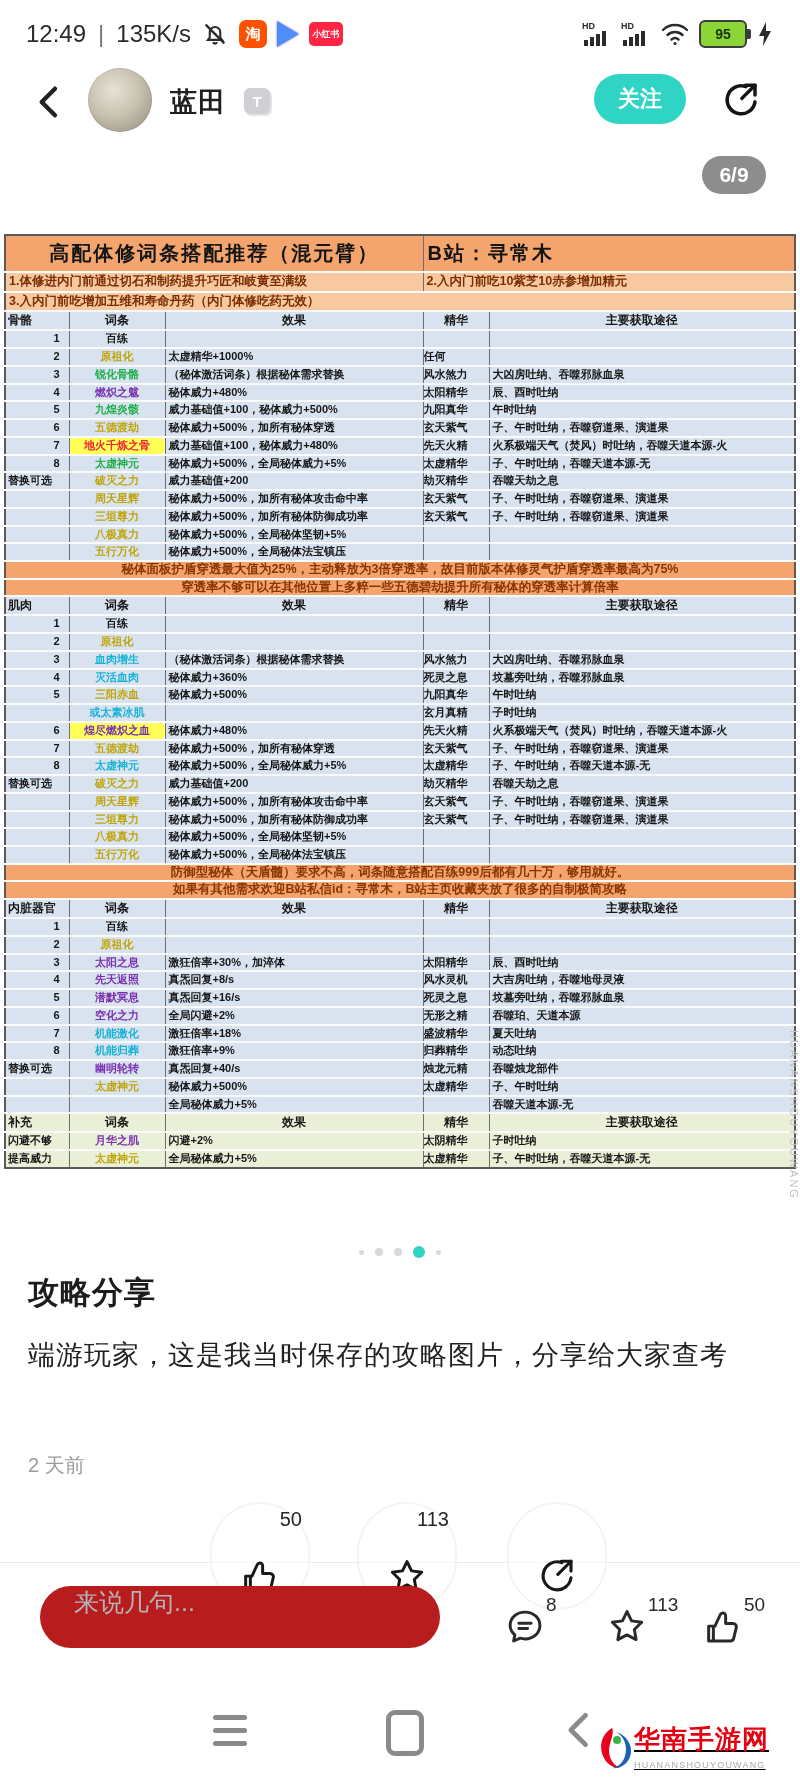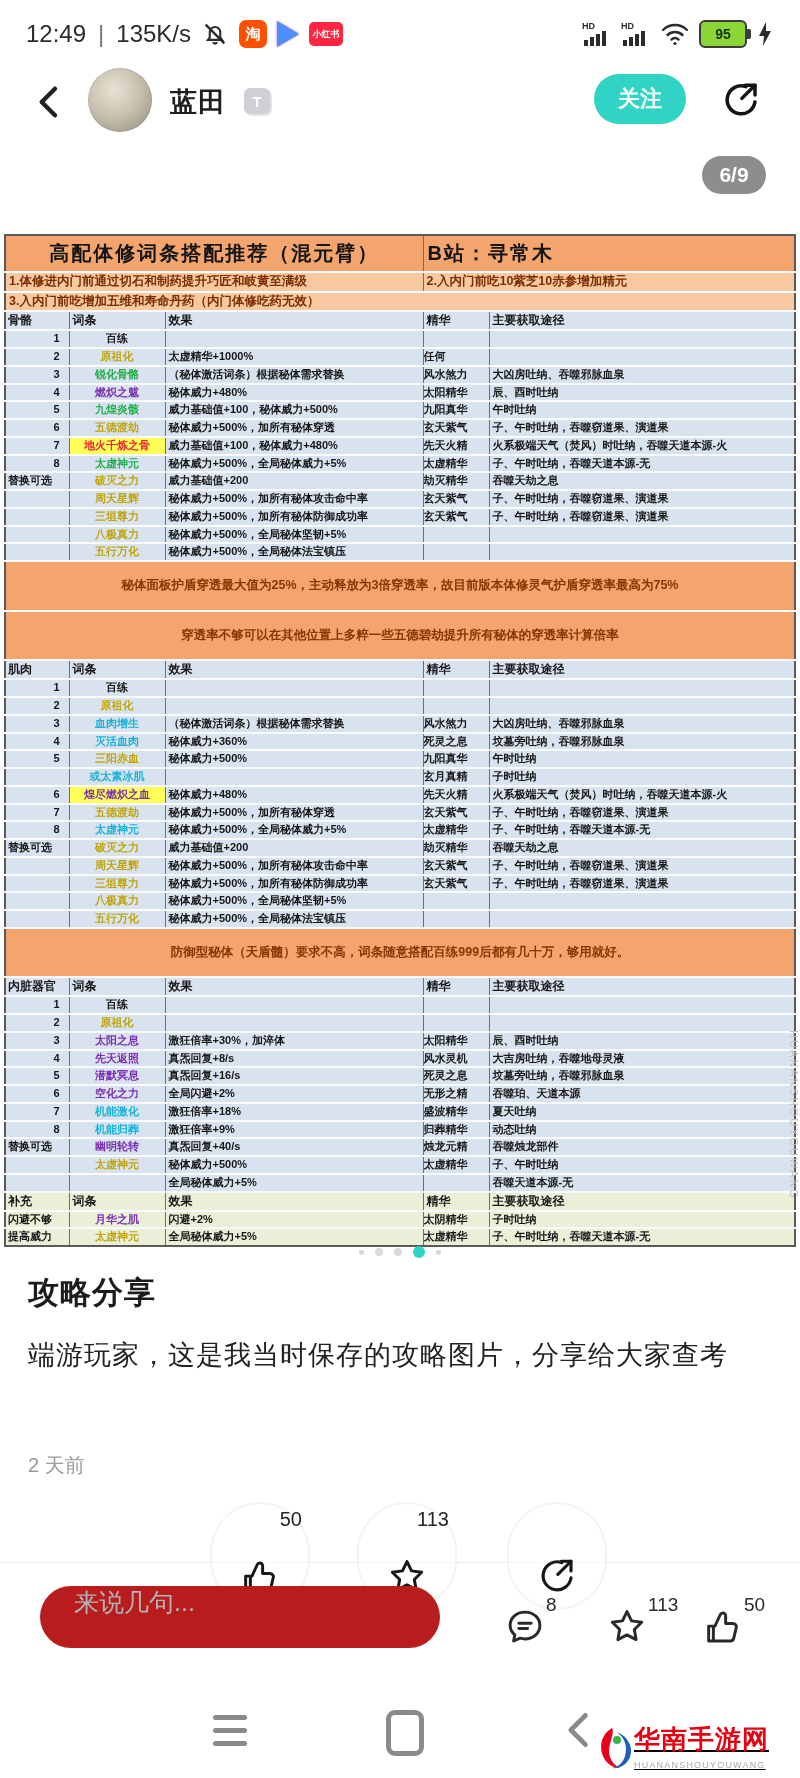--- a/index.html
+++ b/index.html
@@ -30,29 +30,29 @@
   
   .pager{position:absolute;right:34px;top:156px;width:64px;height:38px;border-radius:19px;background:rgba(125,125,125,.88);color:#fff;font-size:21px;font-weight:700;display:flex;align-items:center;justify-content:center;}
 
   
   .guide{position:absolute;top:234px;left:4px;width:792px;}
   .guide table{width:100%;border-collapse:collapse;table-layout:fixed;border:2px solid #5a5a5a;}
   .guide td{border-left:1px solid #6e6e6e;border-top:2px solid #fafafa;padding:1px 3px;font-size:11px;font-weight:700;color:#161616;line-height:1.25;overflow:hidden;white-space:nowrap;}
   .guide tr.t-title td{background:#f4a56e;border-top:none;font-size:20px;padding:5px 4px;color:#141414;letter-spacing:2px;}
   .guide tr.t-title td:first-child{text-align:center;}
   .guide tr.t-note td{background:#f8c9a0;color:#7b2d00;font-size:12.5px;}
-  .guide tr.t-banner td{background:#f4a56e;color:#8a3500;font-size:12.5px;text-align:center;padding:16px;}
-  .guide tr.s-head td{background:#d9e3f0;font-size:12px;text-align:left;}
+  .guide tr.t-banner td{background:#f4a56e;color:#8a3500;font-size:12.5px;text-align:center;padding:0;}
+  .guide tr.s-head td{background:#d9e3f0;font-size:12px;text-align:center;}
   .guide tr.s-head td:first-child{text-align:left;}
   .guide tr.d-row td{background:#d9e3f0;}
   .guide tr.sup td{background:#eaf0d8;}
   .guide td.num{text-align:right;padding-right:9px;}
   .guide td.lbl{text-align:left;padding-left:2px;}
   .guide td.name{text-align:center;}
-  .guide td.hl{background:#ffff57 !important;}
+  .guide td.hl{background:#ffff57 !important;border-radius:6px;}
   .guide td.ess{padding-left:0;}
 
   
   .v-watermark{position:absolute;right:0px;top:1030px;writing-mode:vertical-rl;font-size:11px;color:#c2c2c2;letter-spacing:2px;}
 
   
   .dots{position:absolute;top:1246px;left:0;right:0;display:flex;align-items:center;justify-content:center;gap:11px;}
   .dot{border-radius:50%;background:#d9d9d9;}
   .dot.sz-s{width:5px;height:5px;}
   .dot.sz-m{width:8px;height:8px;}
@@ -401,20 +401,23 @@
           <tr class="d-row">
             <td class="num"></td>
             <td class="name" style="color:#bfa50a">五行万化</td>
             <td>秘体威力+500%，全局秘体法宝镇压</td>
             <td class="ess"></td>
             <td></td>
           </tr>
           <tr class="t-banner">
             <td colspan="5">防御型秘体（天盾髓）要求不高，词条随意搭配百练999后都有几十万，够用就好。</td>
           </tr>
+          <tr class="t-banner">
+            <td colspan="5">如果有其他需求欢迎B站私信id：寻常木，B站主页收藏夹放了很多的自制极简攻略</td>
+          </tr>
           <tr class="s-head">
             <td class="lbl">内脏器官</td>
             <td>词条</td>
             <td>效果</td>
             <td>精华</td>
             <td>主要获取途径</td>
           </tr>
           <tr class="d-row">
             <td class="num">1</td>
             <td class="name" style="color:#161616">百练</td>

